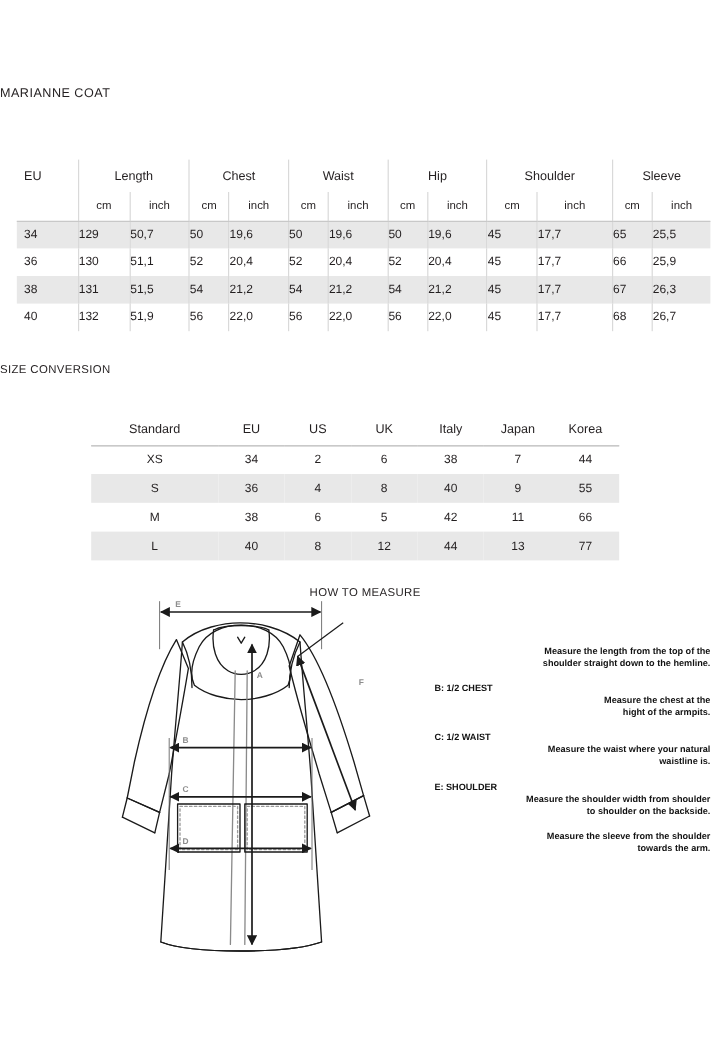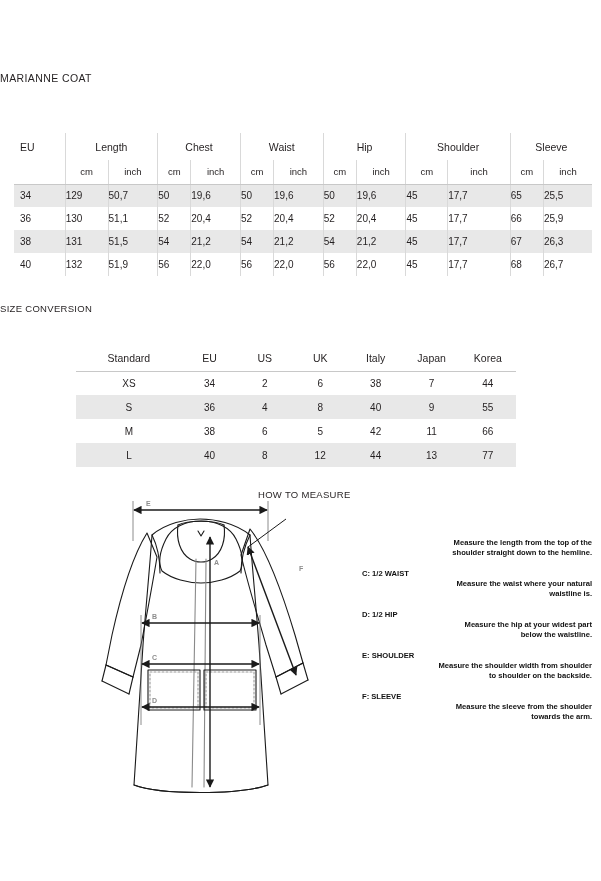--- a/index.html
+++ b/index.html
@@ -396,32 +396,31 @@
     </g>
   </svg>
 </div>
 
 <div class="instructions">
   <div class="instr-block">
     <div class="instr-body">Measure the length from the top of the</div>
     <div class="instr-body">shoulder straight down to the hemline.</div>
   </div>
   <div class="instr-block">
+    <div class="instr-head">B: 1/2 CHEST</div>
+    <div class="instr-body">Measure the chest  at the</div>
+    <div class="instr-body">hight of the armpits.</div>
+  </div>
+  <div class="instr-block">
     <div class="instr-head">C:  1/2 WAIST</div>
     <div class="instr-body">Measure the waist where your natural</div>
     <div class="instr-body">waistline is.</div>
-  </div>
-  <div class="instr-block">
-    <div class="instr-head">D: 1/2 HIP</div>
-    <div class="instr-body">Measure the hip at your widest  part</div>
-    <div class="instr-body">below the waistline.</div>
   </div>
   <div class="instr-block">
     <div class="instr-head">E: SHOULDER</div>
     <div class="instr-body">Measure the shoulder width from shoulder</div>
     <div class="instr-body">to shoulder on the backside.</div>
   </div>
   <div class="instr-block">
-    <div class="instr-head">F: SLEEVE</div>
     <div class="instr-body">Measure the sleeve from the shoulder</div>
     <div class="instr-body">towards the arm.</div>
   </div>
 </div>
 
 </body></html>

